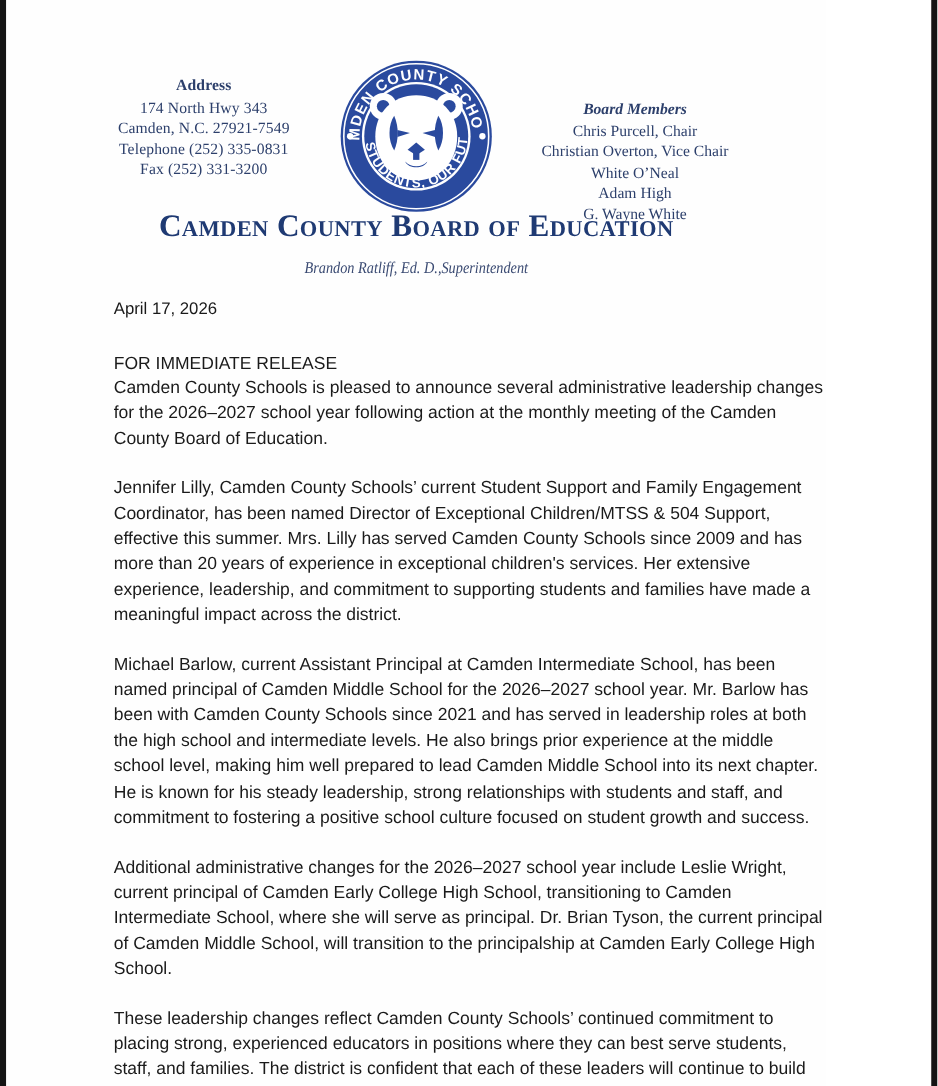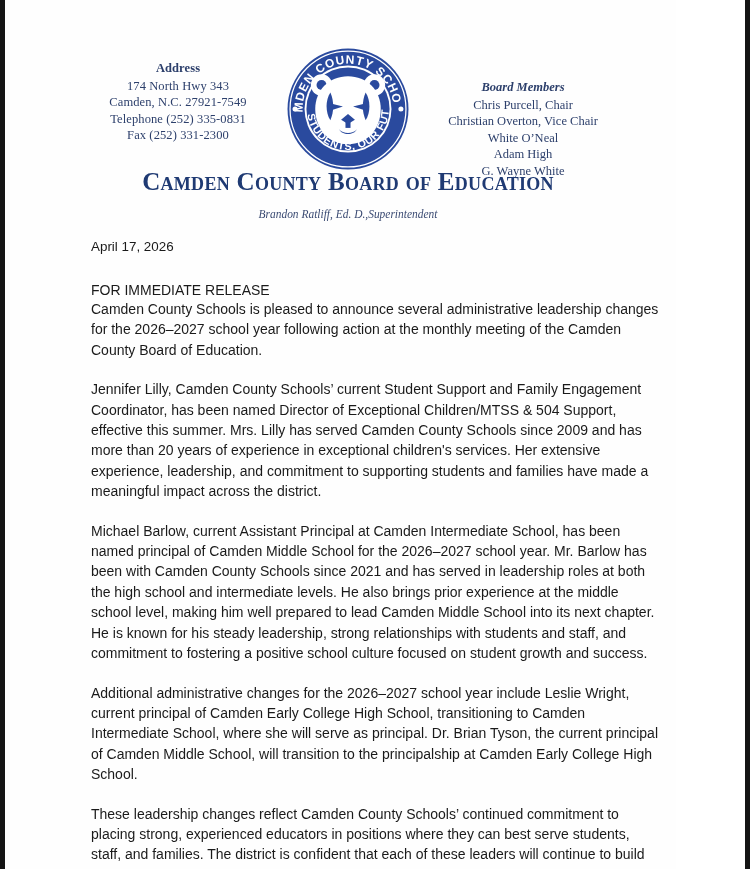--- a/index.html
+++ b/index.html
@@ -32,21 +32,20 @@
   }
   .scan-edge.left  { left: 0; }
   .scan-edge.right { right: 0; }
 
   .sheet {
     position: absolute;
     left: 5px; top: 0;
     width: 656px;
     height: 869px;
     background: #fefefe;
-    padding-left: 15px;
   }
 
   
   .letterhead {
     position: relative;
     height: 228px;
   }
   .lh-address {
     position: absolute;
     left: 48px;
@@ -161,21 +160,21 @@
 
   <div class="sheet">
 
     <div class="letterhead">
 
       <div class="lh-address">
         <span class="lh-head">Address</span>
         <span class="lh-line">174 North Hwy 343</span>
         <span class="lh-line">Camden, N.C. 27921-7549</span>
         <span class="lh-line">Telephone (252) 335-0831</span>
-        <span class="lh-line">Fax (252) 331-2300</span>
+        <span class="lh-line">Fax (252) 331-3200</span>
       </div>
 
       <div class="seal-wrap">
         <svg viewBox="0 0 200 200" xmlns="http://www.w3.org/2000/svg" aria-hidden="true">
           <defs>
             <path id="arcTop" d="M 28,100 A 72,72 0 0 1 172,100"></path>
             <path id="arcBot" d="M 35,100 A 65,65 0 0 0 165,100"></path>
           </defs>
 
           <circle cx="100" cy="100" r="96" fill="#2a4a9e"></circle>

